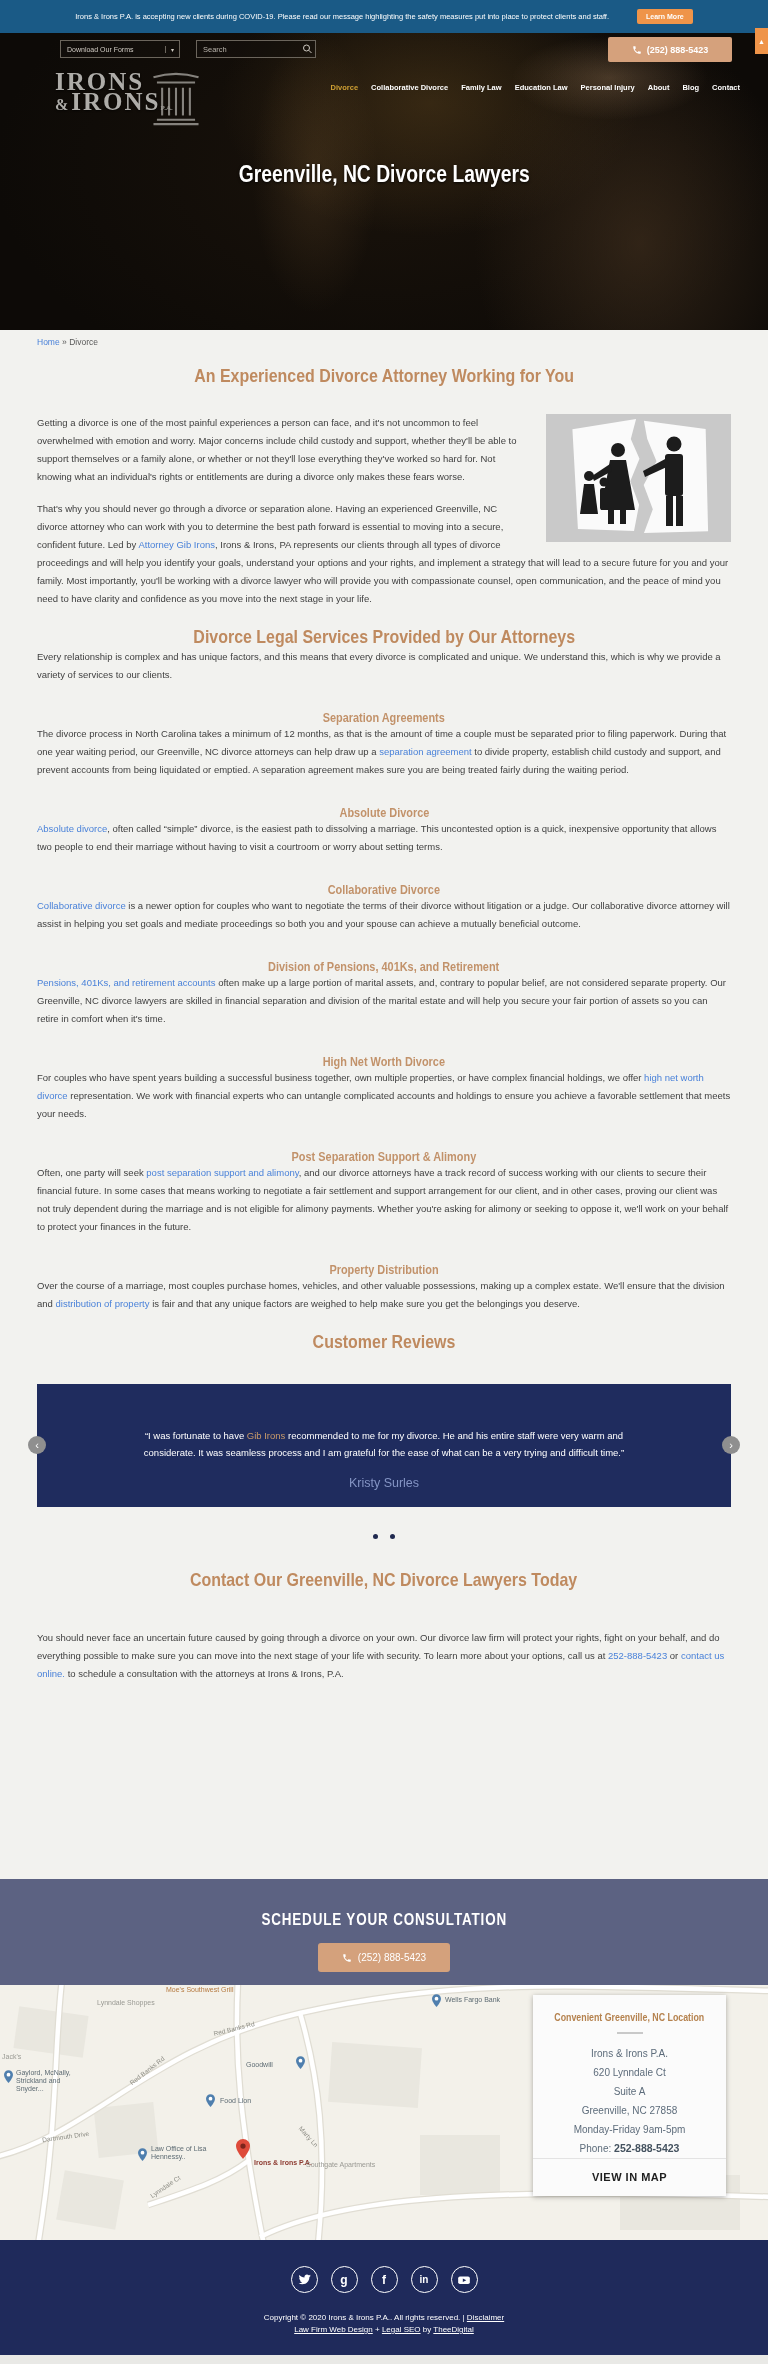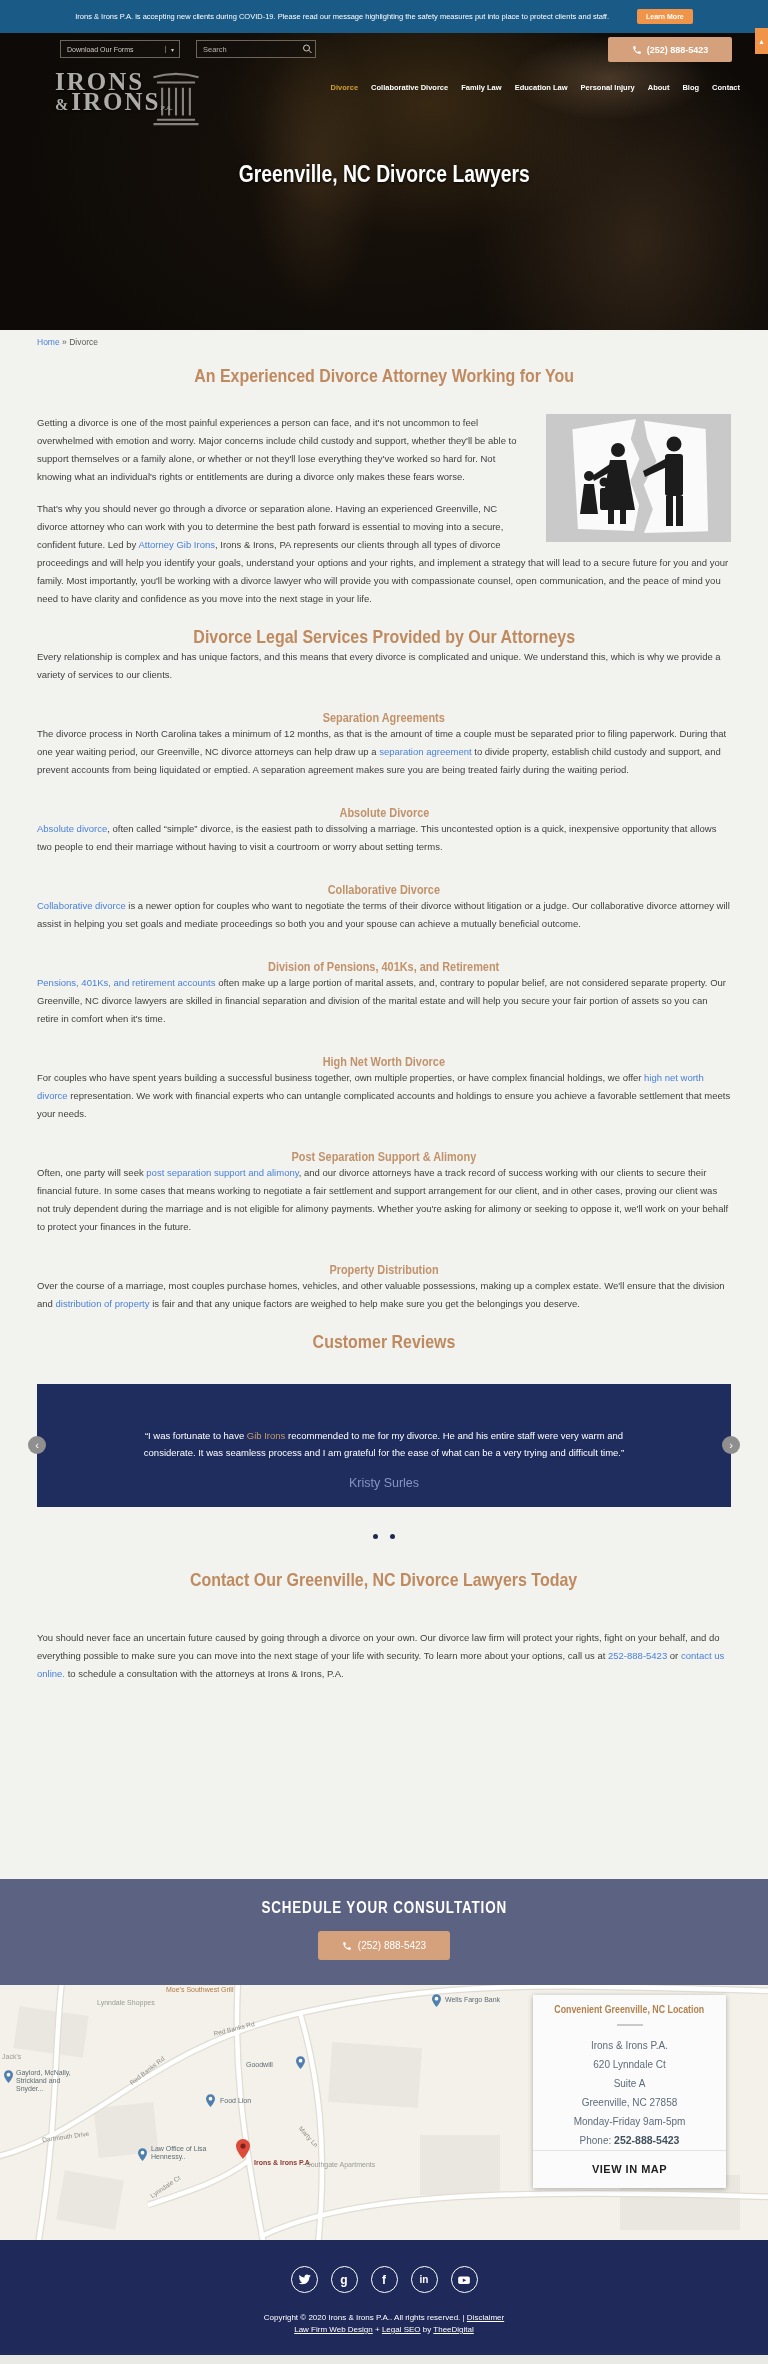--- a/index.html
+++ b/index.html
@@ -69,39 +69,39 @@
   .panel .quote { color:#fff; font-size:9.5px; line-height:17px;margin-top:18px; }
   .panel .quote a { color:#c99b6a; text-decoration:none; }
   .panel .reviewer { margin-top:15px; color:#8494c4; font-size:12.5px; }
   .arrow { position:absolute; top:52px; width:18px; height:18px; border-radius:50%; background:#8f8f8f;
            color:#fff; font-size:11px; line-height:17px; text-align:center; border:none; cursor:pointer; }
   .arrow.prev { left:-9px; } .arrow.next { right:-9px; }
   .dots { margin-top:18px; text-align:center; }
   .dot { display:inline-block; width:5px; height:5px; border-radius:50%; background:#20294f; margin:0 3.5px; cursor:pointer; }
 
   
-  .schedule { height:106px; background:#5c6282; text-align:center; padding-top:20px; }
+  .schedule { height:106px; background:#5c6282; text-align:center; padding-top:32px; }
   .schedule h2 { color:#fff; font-size:16px; letter-spacing:1px; font-weight:bold; }
   .btn-consult { margin-top:14px; display:inline-flex; align-items:center; gap:6px; background:#d4a17c;
     color:#fff; border:none; border-radius:3px; padding:9px 24px; font-size:10px; cursor:pointer; }
 
   
   .map { position:relative; height:255px; background:#f3f1ea; overflow:hidden; cursor:grab; }
   .map svg.roads { position:absolute; left:0; top:0; }
   .maplabel { position:absolute; font-size:7px; color:#6e7a80; white-space:nowrap; }
   .maplabel.area { color:#9a9a94; }
   .maplabel.road { color:#8d8d85; font-size:6.5px; }
   .maplabel.poi { color:#5d6b73; }
   .maplabel.orange { color:#b5793f; }
   .maplabel.red { color:#8d3a30; font-weight:bold; }
   .maplabel.wrap { white-space:normal; width:72px; line-height:8px; }
   .pin { position:absolute; width:9px; height:13px; }
   .pin.red { width:14px; height:20px; }
   .mapcard { position:absolute; left:533px; top:10px; width:193px; background:#fbfbfb; text-align:center;
-    box-shadow:0 1px 5px rgba(0,0,0,.3); padding-top:8px; }
+    box-shadow:0 1px 5px rgba(0,0,0,.3); padding-top:16px; }
   .mapcard .title { color:#b5824e; font-size:10.5px; font-weight:bold; }
   .mapcard .divider { width:26px; height:2px; background:#c9c9c9; margin:9px auto 10px; }
   .mapcard .line { font-size:10px; line-height:19px; color:#5d6c7b; }
   .mapcard .phone b { color:#44525f; font-size:10.5px; }
   .mapcard .cta { border-top:1px solid #e3e3e3; padding:12px 0 13px; font-size:11px;
     font-weight:bold; color:#1f1f1f; letter-spacing:.5px; cursor:pointer; }
 
   
   .footer { height:115px; background:#1f2a5b; text-align:center; padding-top:26px; }
   .socials { display:flex; justify-content:center; gap:13px; }

